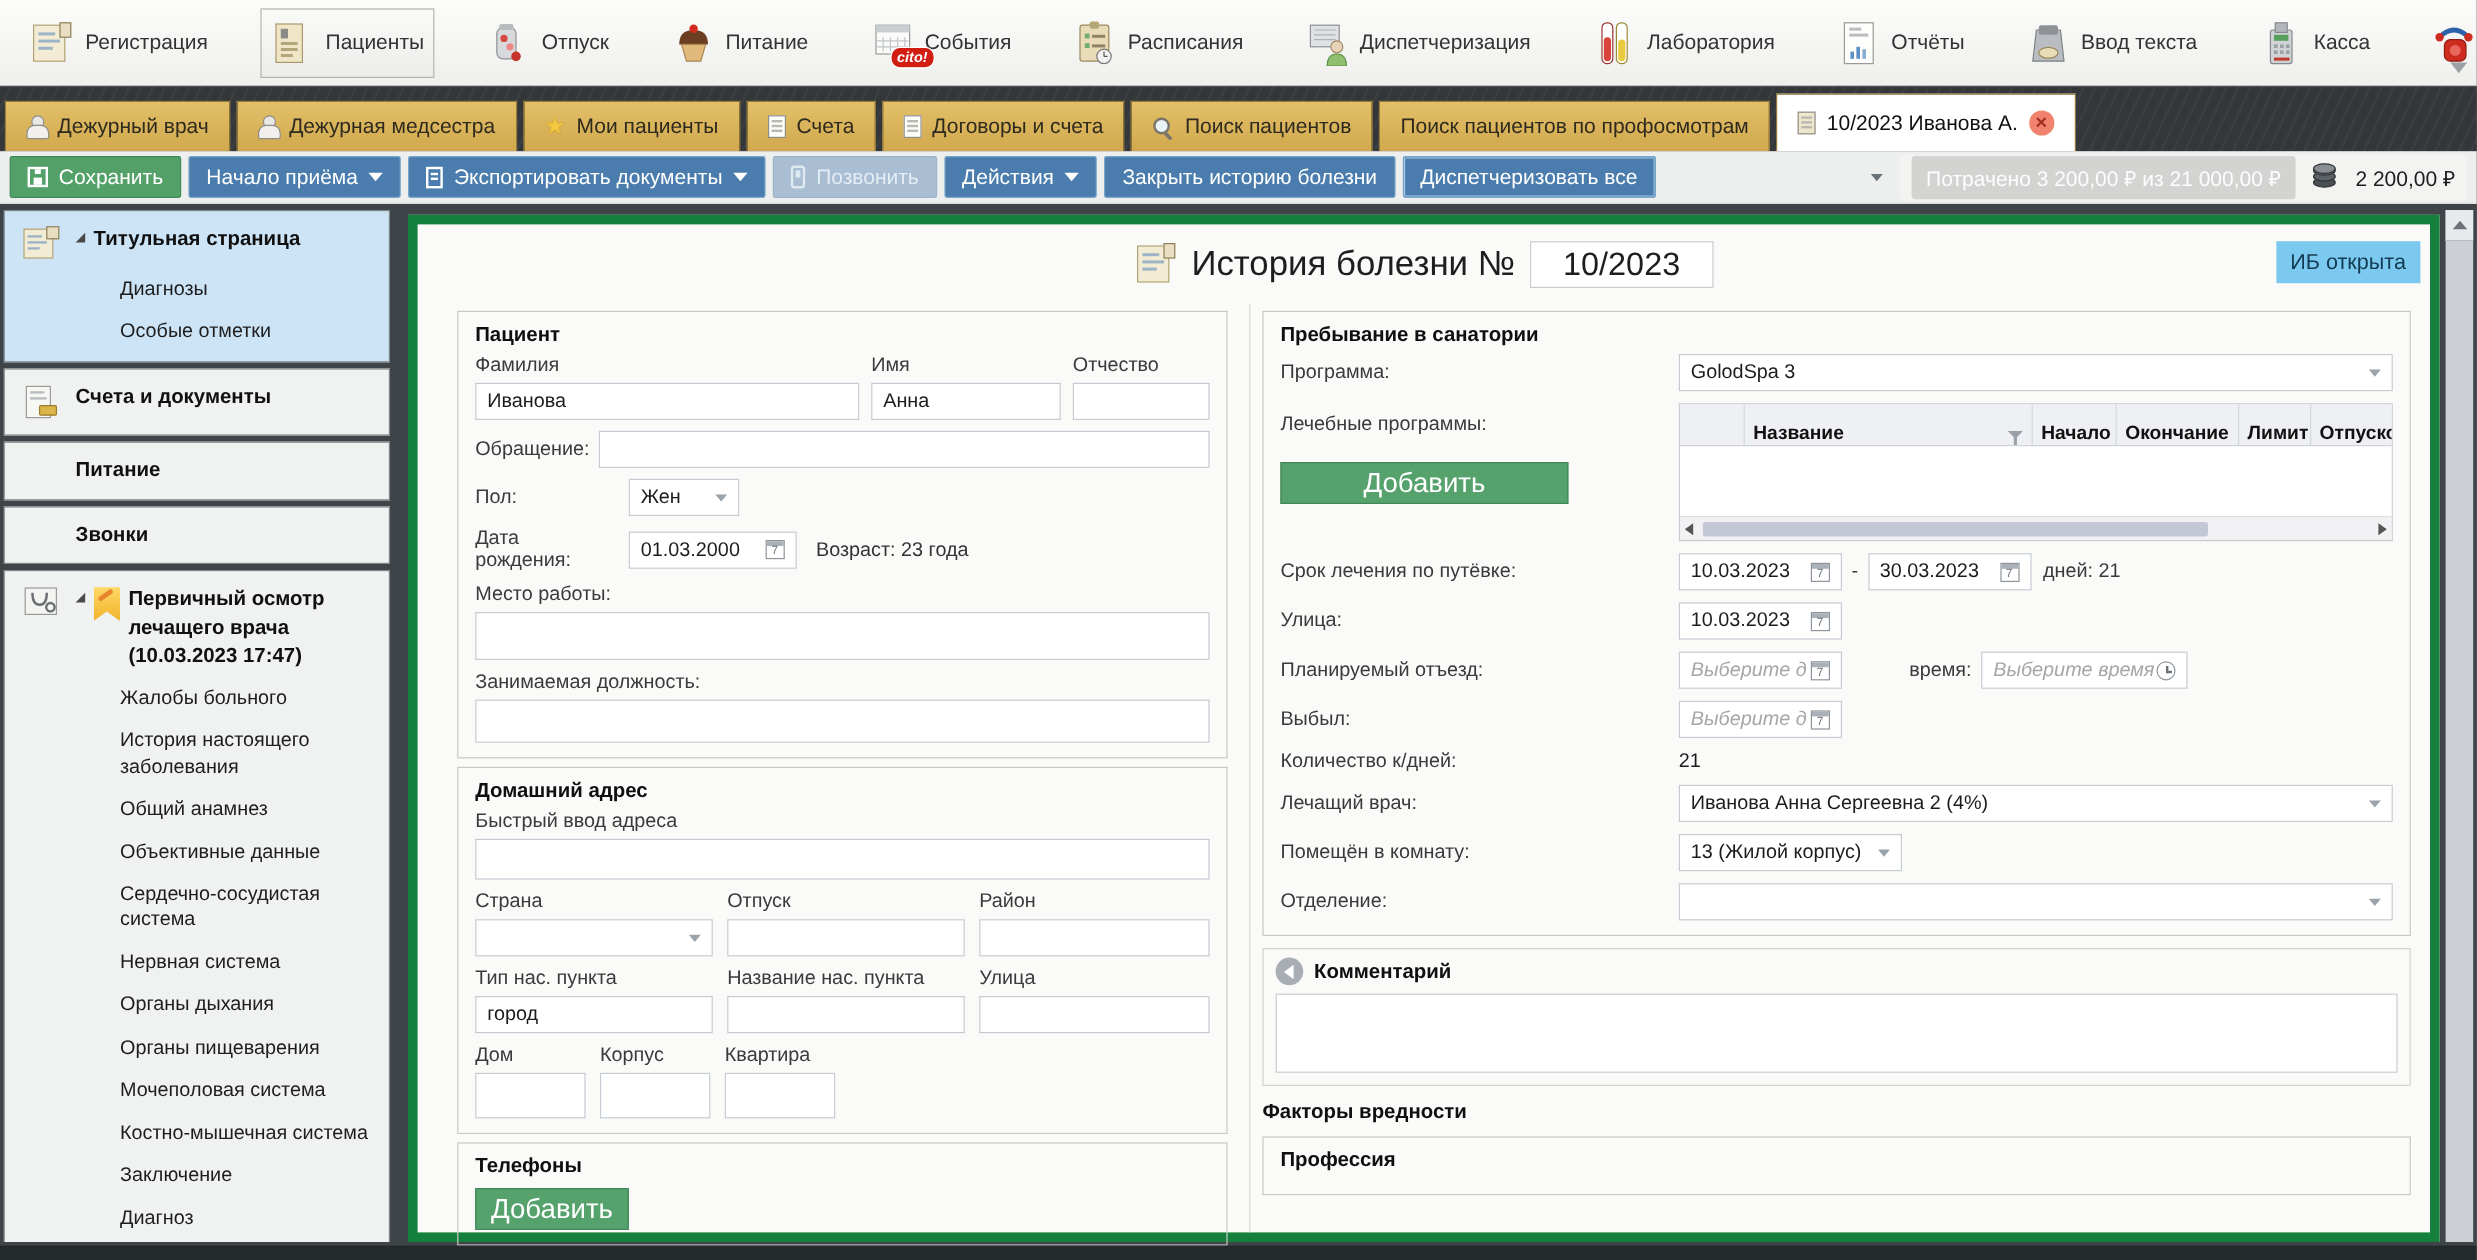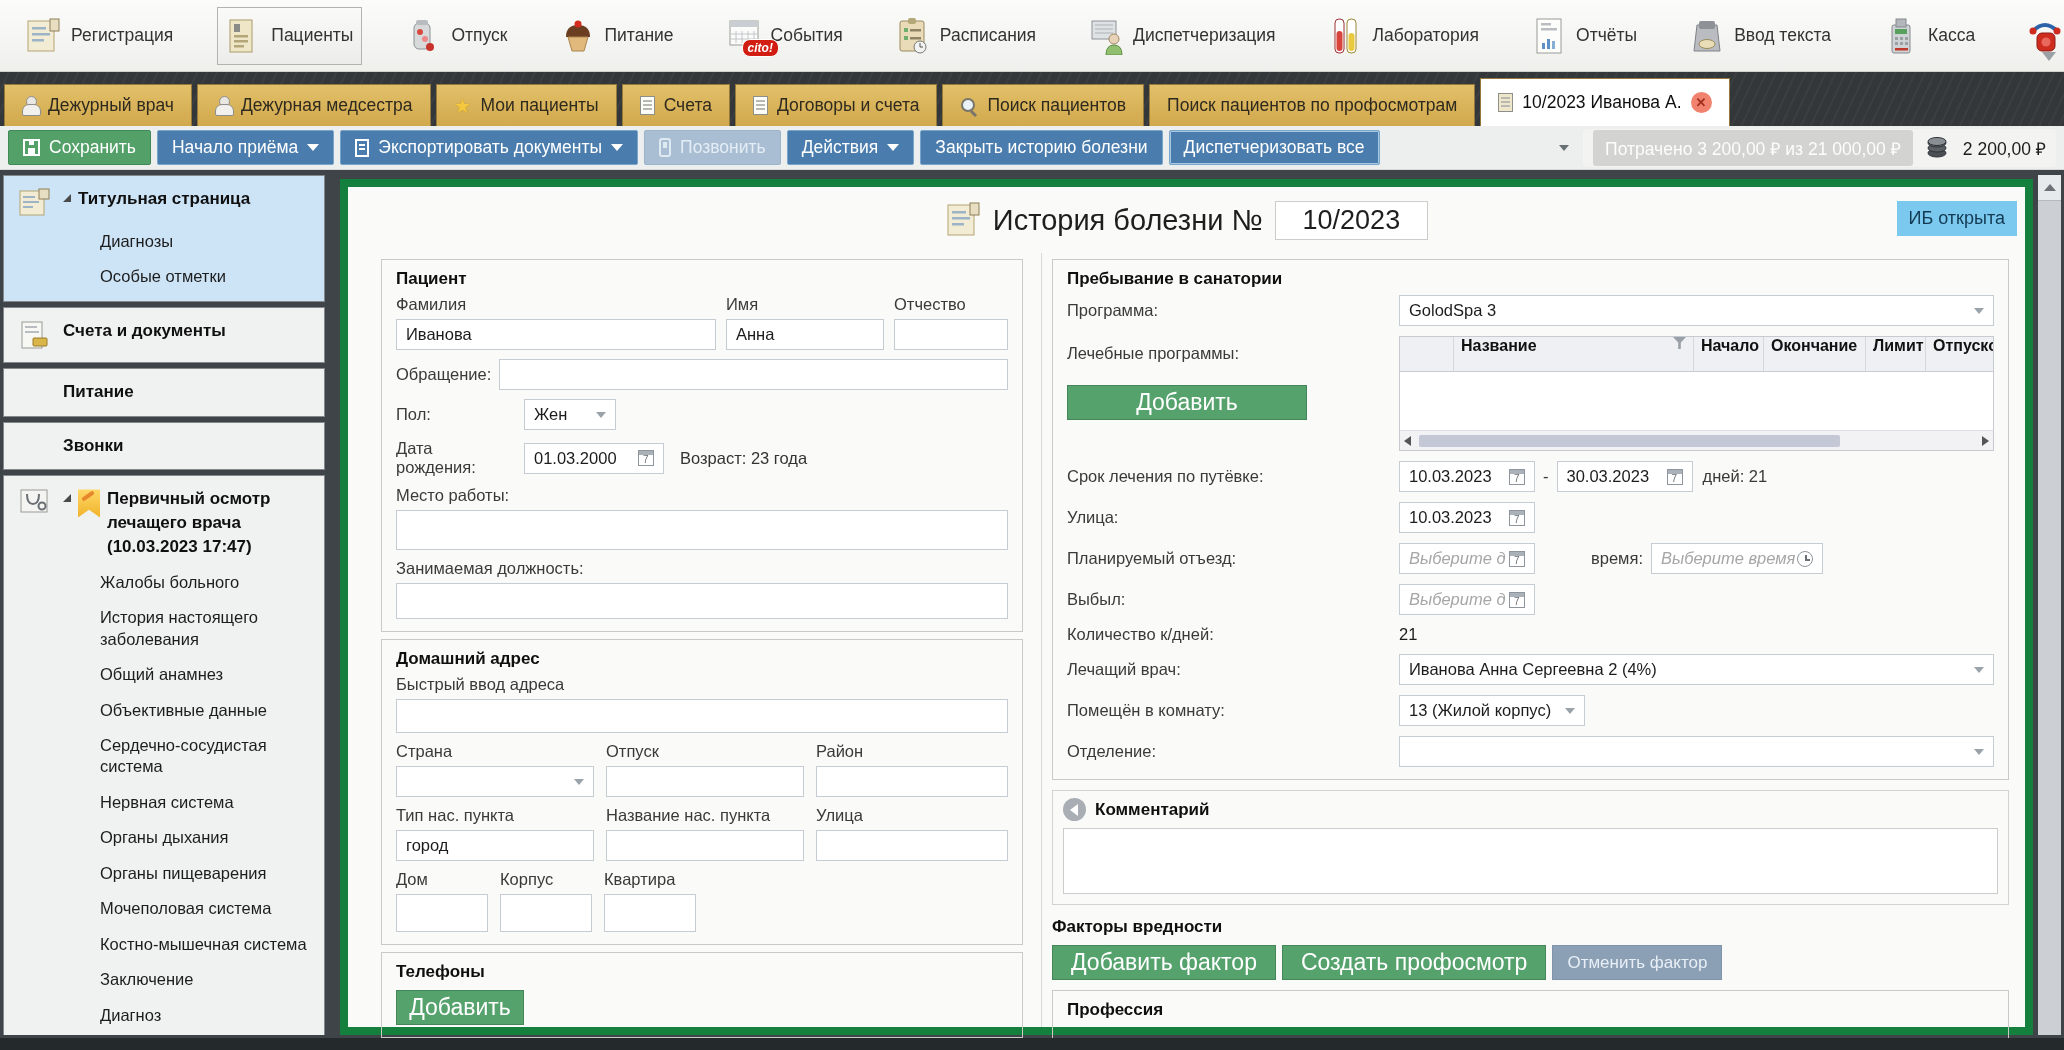--- a/index.html
+++ b/index.html
@@ -119,21 +119,21 @@
   .srow { display:flex; align-items:center; margin-top:10px; }
   .slabel { width:332px; flex:none; font-size:16.5px; color:#3a3a3a; }
   .gbtn { background:#56a26d; border:1px solid #448659; color:#fff; font-size:23px;
     display:inline-flex; align-items:center; justify-content:center; height:35px; padding:0 18px; }
   .graybtn { background:#8b9fb5; border:1px solid #7e94ac; color:#e9eff6; font-size:17px;
     display:inline-flex; align-items:center; justify-content:center; height:35px; padding:0 14px; }
 
   .tbl { border:1px solid #c7cbd1; background:#fff; flex:1; min-width:0; overflow:hidden; }
   .tbl-head { display:flex; background:#eef0f3; border-bottom:1px solid #c7cbd1; height:35px; align-items:stretch;
     font-weight:bold; font-size:16px; color:#111; white-space:nowrap; }
-  .tbl-head > div { border-right:1px solid #d4d7dc; padding:0 7px; display:flex; align-items:flex-start; gap:7px; overflow:hidden; }
+  .tbl-head > div { border-right:1px solid #d4d7dc; padding:0 7px; display:flex; align-items:flex-end; gap:7px; overflow:hidden; }
   .funnel { width:13px; height:12px; clip-path:polygon(0 0,100% 0,60% 45%,60% 100%,40% 100%,40% 45%); background:#9aa0a7; flex:none; margin-left:auto; }
   .tbl-body { height:58px; background:#fff; }
   .tbl-scroll { height:20px; background:#f2f2f4; border-top:1px solid #dcdfe4; display:flex; align-items:center; padding:0 4px; }
   .sarr-l { width:0; height:0; border-top:5px solid transparent; border-bottom:5px solid transparent; border-right:7px solid #555; }
   .sarr-r { width:0; height:0; border-top:5px solid transparent; border-bottom:5px solid transparent; border-left:7px solid #555; margin-left:auto; }
   .sthumb { height:12px; background:#c3c7d6; border-radius:2px; width:72%; margin-left:8px; }
 
   .cpanel { border:1px solid #d2d2cf; margin-top:10px; padding:7px 10px 10px 10px; }
   .ccollapse { width:23px; height:23px; border-radius:50%; background:#a8aeb4; position:relative; flex:none; }
   .ccollapse:after { content:""; position:absolute; left:7px; top:6px; width:0; height:0;
@@ -718,25 +718,20 @@
         <div class="cpanel">
           <div style="display:flex; align-items:center; gap:9px;">
             <span class="ccollapse"></span>
             <span class="ghead" style="margin:0;">Комментарий</span>
           </div>
           <div class="ctext"></div>
         </div>
 
         <div class="hz">
           <div class="ghead">Факторы вредности</div>
-          <div class="hz-btns">
-            <div class="gbtn">Добавить фактор</div>
-            <div class="gbtn">Создать профосмотр</div>
-            <div class="graybtn">Отменить фактор</div>
-          </div>
           <div class="gbox" style="margin-top:10px;">
             <div class="ghead">Профессия</div>
 
           </div>
         </div>
       </div>
     </div>
   </div>
 
   <div class="vscroll">

